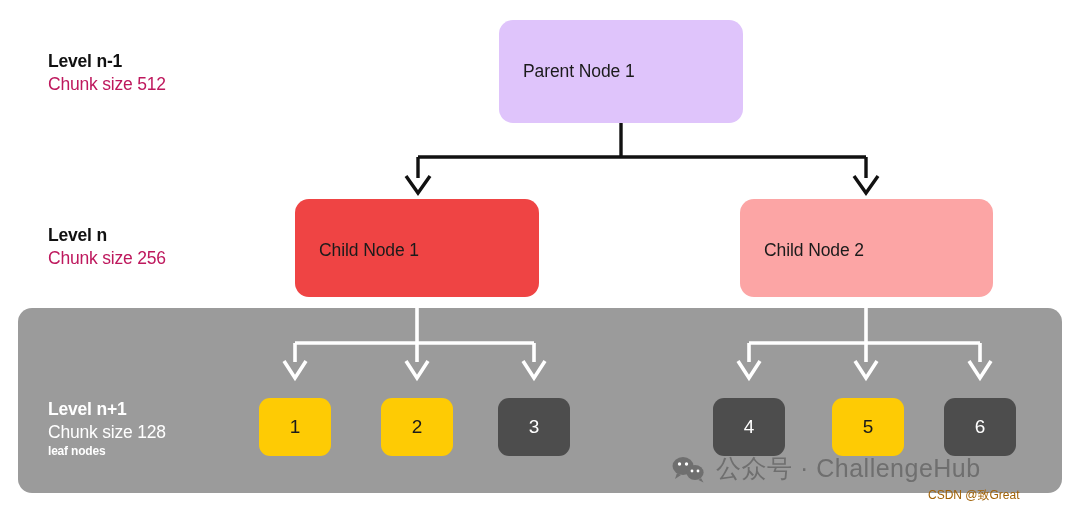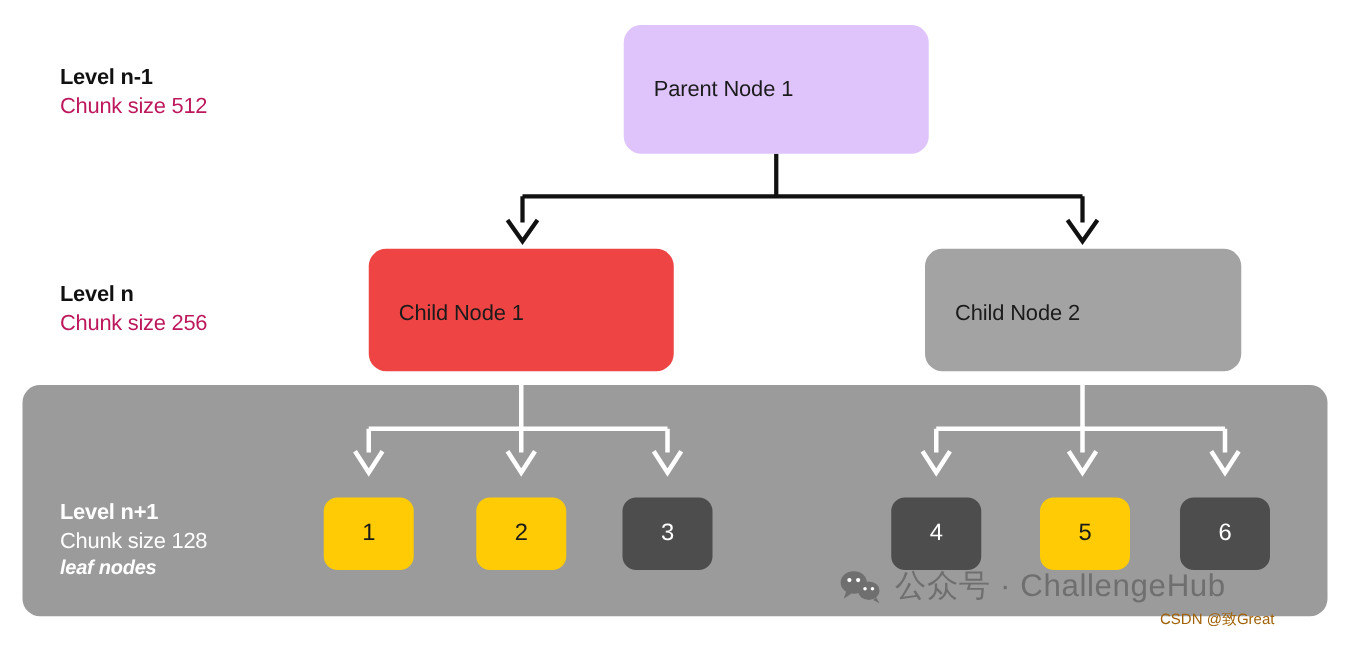--- a/index.html
+++ b/index.html
@@ -40,23 +40,22 @@
   .level-label .lvl-sub {
     font-size: 17.5px;
     font-weight: normal;
     color: #be185d;
     letter-spacing: -0.2px;
   }
   .level-label.on-dark .lvl-title,
   .level-label.on-dark .lvl-sub,
   .level-label.on-dark .lvl-note { color: #ffffff; }
   .level-label .lvl-note {
-    font-size: 16px;
+    font-size: 12px;
     font-weight: bold;
-    font-style: italic;
     color: #ffffff;
     letter-spacing: -0.2px;
   }
 
   #label-n1 { left: 48px; top: 50px; }
   #label-n  { left: 48px; top: 224px; }
   #label-n2 { left: 48px; top: 398px; }
 
   
   .leaf-panel {
@@ -92,21 +91,21 @@
     background: #dfc4fb;
   }
   #node-child-1 {
     left: 295px; top: 199px;
     width: 244px; height: 98px;
     background: #ef4444;
   }
   #node-child-2 {
     left: 740px; top: 199px;
     width: 253px; height: 98px;
-    background: #a3a3a3;
+    background: #fca5a5;
   }
 
   
   .leaf {
     position: absolute;
     top: 398px;
     width: 72px;
     height: 58px;
     border-radius: 11px;
     display: flex;

